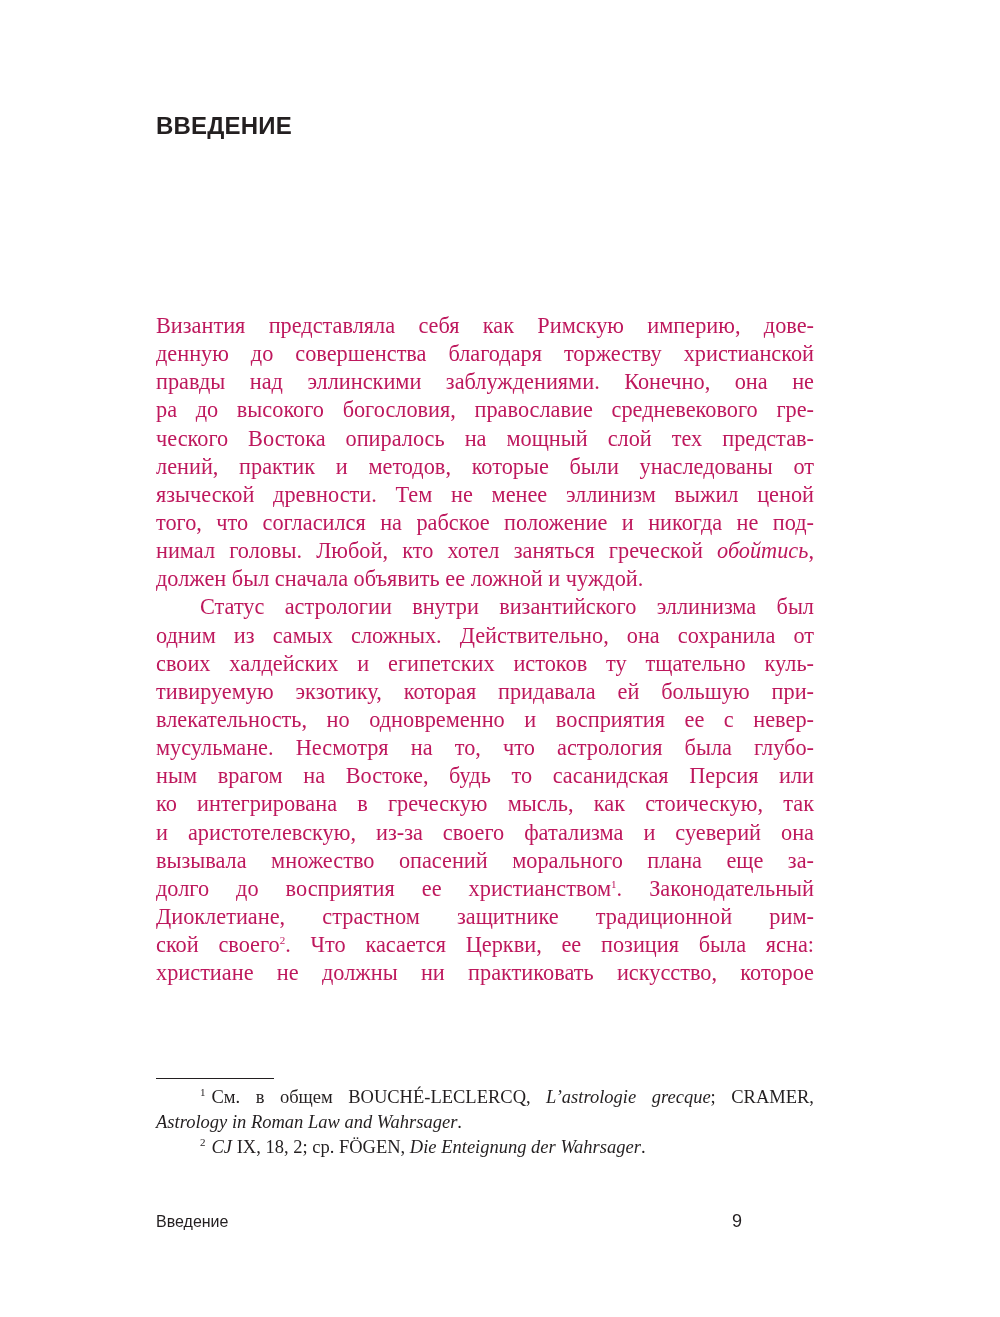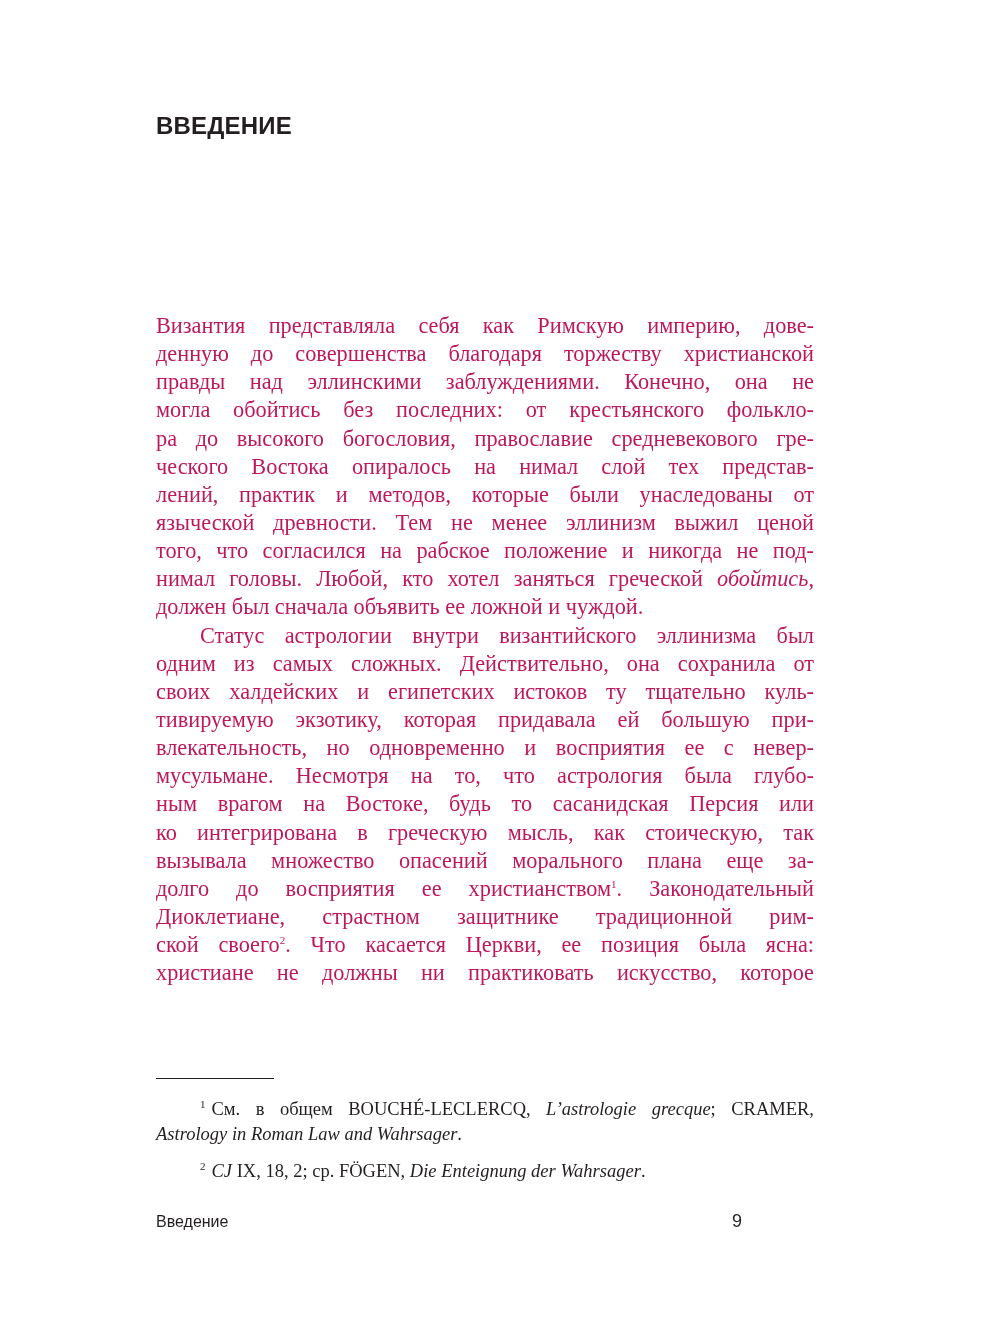--- a/index.html
+++ b/index.html
@@ -18,21 +18,21 @@
   .line.last { text-align-last: left; }
   .line.indent { padding-left: 44px; }
   sup.fnref { font-size: 11px; vertical-align: 8px; line-height: 0; }
   .fn-rule { position: absolute; left: 156px; top: 1078px; width: 118px; height: 1px; background: #231f20; }
   .footnotes {
     position: absolute; left: 156px; top: 1085px; width: 658px;
     font-family: "Liberation Serif", serif; font-size: 18.5px; line-height: 25px; color: #231f20;
   }
   .fn-line { display: block; white-space: nowrap; }
   .fn-line.justify { text-align: justify; text-align-last: justify; }
-  .fn-line.indent { padding-left: 44px; margin-top: 12px; }
+  .fn-line.indent { padding-left: 44px; }
   .fn-num { font-size: 11px; vertical-align: 7px; line-height: 0; margin-right: 6px; }
   i { font-style: italic; }
   .footer-left {
     position: absolute; left: 156px; top: 1213px;
     font-family: "Liberation Sans", sans-serif; font-size: 16px; color: #231f20;
   }
   .footer-right {
     position: absolute; right: 186px; top: 1211px;
     font-family: "Liberation Sans", sans-serif; font-size: 18px; color: #231f20;
   }
@@ -43,39 +43,39 @@
 <div class="page">
 
   <h1 class="chapter-title">ВВЕДЕНИЕ</h1>
 
   <div class="body-text">
 
     <div>
       <span class="line">Византия представляла себя как Римскую империю, дове-</span>
       <span class="line">денную до совершенства благодаря торжеству христианской</span>
       <span class="line">правды над эллинскими заблуждениями. Конечно, она не</span>
-      <span class="line">могла обойтись без последних: от крестьянского фолькло-</span>
       <span class="line">ра до высокого богословия, православие средневекового гре-</span>
-      <span class="line">ческого Востока опиралось на нимал слой тех представ-</span>
+      <span class="line">ческого Востока опиралось на мощный слой тех представ-</span>
       <span class="line">лений, практик и методов, которые были унаследованы от</span>
       <span class="line">языческой древности. Тем не менее эллинизм выжил ценой</span>
       <span class="line">того, что согласился на рабское положение и никогда не под-</span>
       <span class="line"><span>нимал головы. Любой, кто хотел заняться греческой </span><i>обойтись</i><span>,</span></span>
       <span class="line last">должен был сначала объявить ее ложной и чуждой.</span>
     </div>
 
     <div>
       <span class="line indent">Статус астрологии внутри византийского эллинизма был</span>
       <span class="line">одним из самых сложных. Действительно, она сохранила от</span>
       <span class="line">своих халдейских и египетских истоков ту тщательно куль-</span>
       <span class="line">тивируемую экзотику, которая придавала ей большую при-</span>
       <span class="line">влекательность, но одновременно и восприятия ее с невер-</span>
       <span class="line">мусульмане. Несмотря на то, что астрология была глубо-</span>
       <span class="line">ным врагом на Востоке, будь то сасанидская Персия или</span>
       <span class="line">ко интегрирована в греческую мысль, как стоическую, так</span>
+      <span class="line">и аристотелевскую, из-за своего фатализма и суеверий она</span>
       <span class="line">вызывала множество опасений морального плана еще за-</span>
       <span class="line"><span>долго до восприятия ее христианством</span><sup class="fnref">1</sup><span>. Законодательный</span></span>
       <span class="line">Диоклетиане, страстном защитнике традиционной рим-</span>
       <span class="line"><span>ской своего</span><sup class="fnref">2</sup><span>. Что касается Церкви, ее позиция была ясна:</span></span>
       <span class="line">христиане не должны ни практиковать искусство, которое</span>
     </div>
   </div>
 
   <div class="fn-rule"></div>
 

